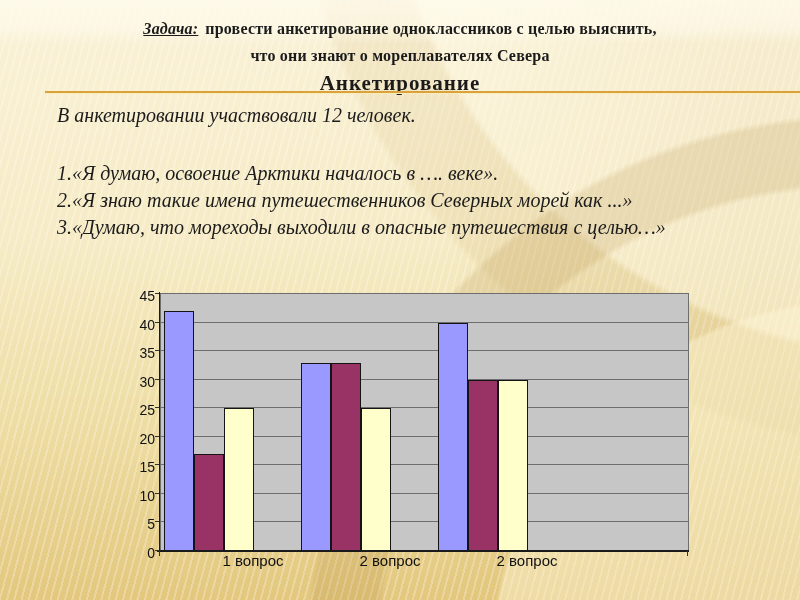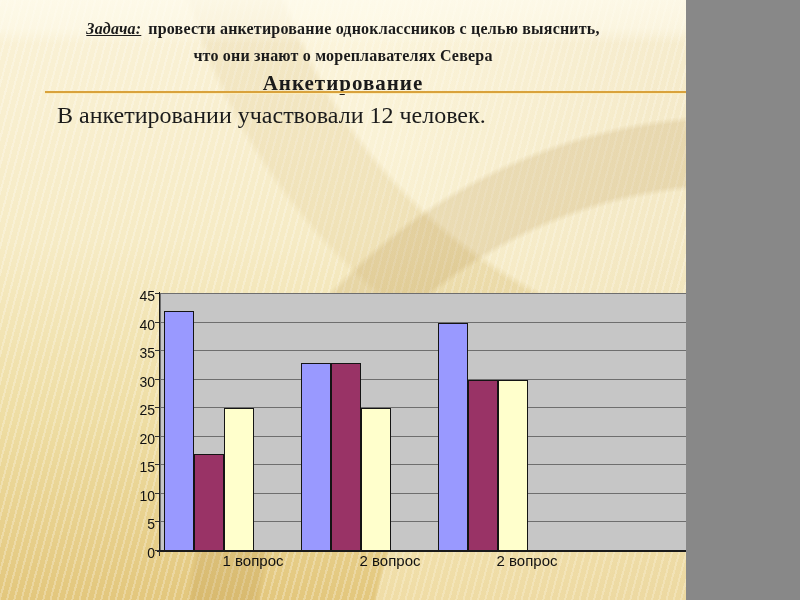--- a/index.html
+++ b/index.html
@@ -1,35 +1,35 @@
 <!DOCTYPE html>
 <html><head>
 <meta charset="utf-8">
 <style>
   html,body{margin:0;padding:0;background:#888;}
   .slide{
-    position:relative;width:686px;height:600px;overflow:hidden;
+    position:relative;width:800px;height:600px;overflow:hidden;
     font-family:"Liberation Serif", serif;color:#1b1b1b;
     background:
       linear-gradient(180deg, rgba(255,252,238,0.75) 0px, rgba(255,252,238,0.55) 28px, rgba(255,252,238,0) 44px),
       radial-gradient(circle 470px at 107% 111%, rgba(255,247,216,0.45) 0 77%, rgba(255,247,216,0) 78%),
       radial-gradient(circle 620px at 107% 111%, rgba(0,0,0,0) 0 77%, rgba(163,120,40,0.16) 78% 88%, rgba(0,0,0,0) 89%),
       radial-gradient(circle 760px at 115% -30%, rgba(255,250,230,0.35) 0 70%, rgba(186,146,60,0.10) 71% 82%, rgba(0,0,0,0) 83%),
       repeating-linear-gradient(105deg, rgba(255,255,255,0.25) 0px, rgba(255,255,255,0.25) 2px, rgba(255,255,255,0) 2px, rgba(255,255,255,0) 7px),
       linear-gradient(90deg, rgba(0,0,0,0) 55%, rgba(190,150,62,0.14) 95%),
       linear-gradient(180deg, #FAF2D8 0%, #F6EBC5 40%, #EEDDA3 70%, #E3C77D 100%);
   }
   
   .title-block{position:absolute;top:15px;left:0;width:100%;text-align:center;}
   .t-line{font-size:16px;font-weight:700;line-height:27px;letter-spacing:0.2px;}
   .task{font-style:italic;text-decoration:underline;margin-right:7px;}
   .subtitle{font-size:21px;font-weight:700;letter-spacing:1px;margin-top:2px;}
   .accent-line{position:absolute;top:91px;left:45px;width:755px;height:2px;border-bottom:1px solid rgba(255,244,200,0.9);}
   
-  .body-text{position:absolute;left:57px;top:102px;font-size:24px;line-height:27px;}
+  .body-text{position:absolute;left:57px;top:102px;font-size:20px;line-height:27px;font-style:italic;}
   .q-block{margin-top:31px;}
   
   .chart-wrap{position:absolute;left:130px;top:285px;width:600px;height:310px;
               font-family:"Liberation Sans", sans-serif;}
   .plot{position:absolute;left:30px;top:8px;width:527px;height:257px;
         background:#C6C6C6;border:1px solid #6e6e6e;box-sizing:content-box;}
   .gridline{position:absolute;left:0;right:0;height:1px;background:#6e6e6e;}
   .bar{position:absolute;bottom:0;box-sizing:border-box;border:1px solid #141414;}
   .axis-y{position:absolute;left:29px;top:7px;width:1px;height:260px;background:#1a1a1a;}
   .axis-x{position:absolute;left:27px;top:265px;width:532px;height:2px;background:#1a1a1a;}
@@ -46,20 +46,25 @@
   <div class="title-block">
     <div class="t-line"><span class="task">Задача:</span><span>провести анкетирование одноклассников с целью выяснить,</span></div>
     <div class="t-line">что они знают о мореплавателях Севера</div>
     <div class="subtitle">Анкетирование</div>
   </div>
 
   <div class="accent-line" style="background: rgb(217, 162, 60);"></div>
 
   <div class="body-text">
     <div>В анкетировании участвовали 12 человек.</div>
+    <div class="q-block">
+      <div>1.«Я думаю, освоение Арктики началось в …. веке».</div>
+      <div>2.«Я знаю такие имена путешественников Северных морей как ...»</div>
+      <div>3.«Думаю, что мореходы выходили в опасные путешествия с целью…»</div>
+    </div>
   </div>
 
   <div class="chart-wrap">
     <div class="plot" style="background: rgb(198, 198, 198);">
         <div class="gridline" style="bottom: 28.5556px;"></div>
         <div class="gridline" style="bottom: 57.1111px;"></div>
         <div class="gridline" style="bottom: 85.6667px;"></div>
         <div class="gridline" style="bottom: 114.222px;"></div>
         <div class="gridline" style="bottom: 142.778px;"></div>
         <div class="gridline" style="bottom: 171.333px;"></div>

